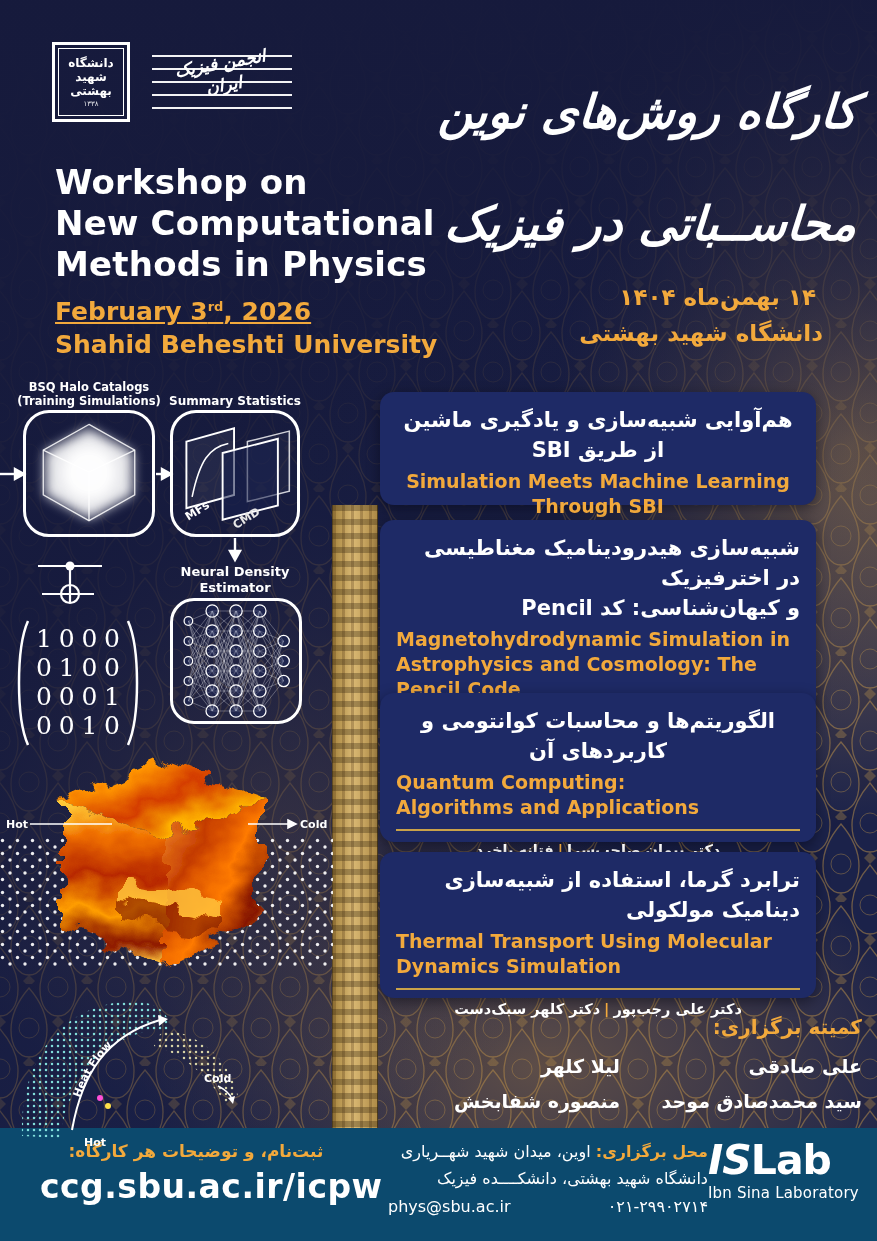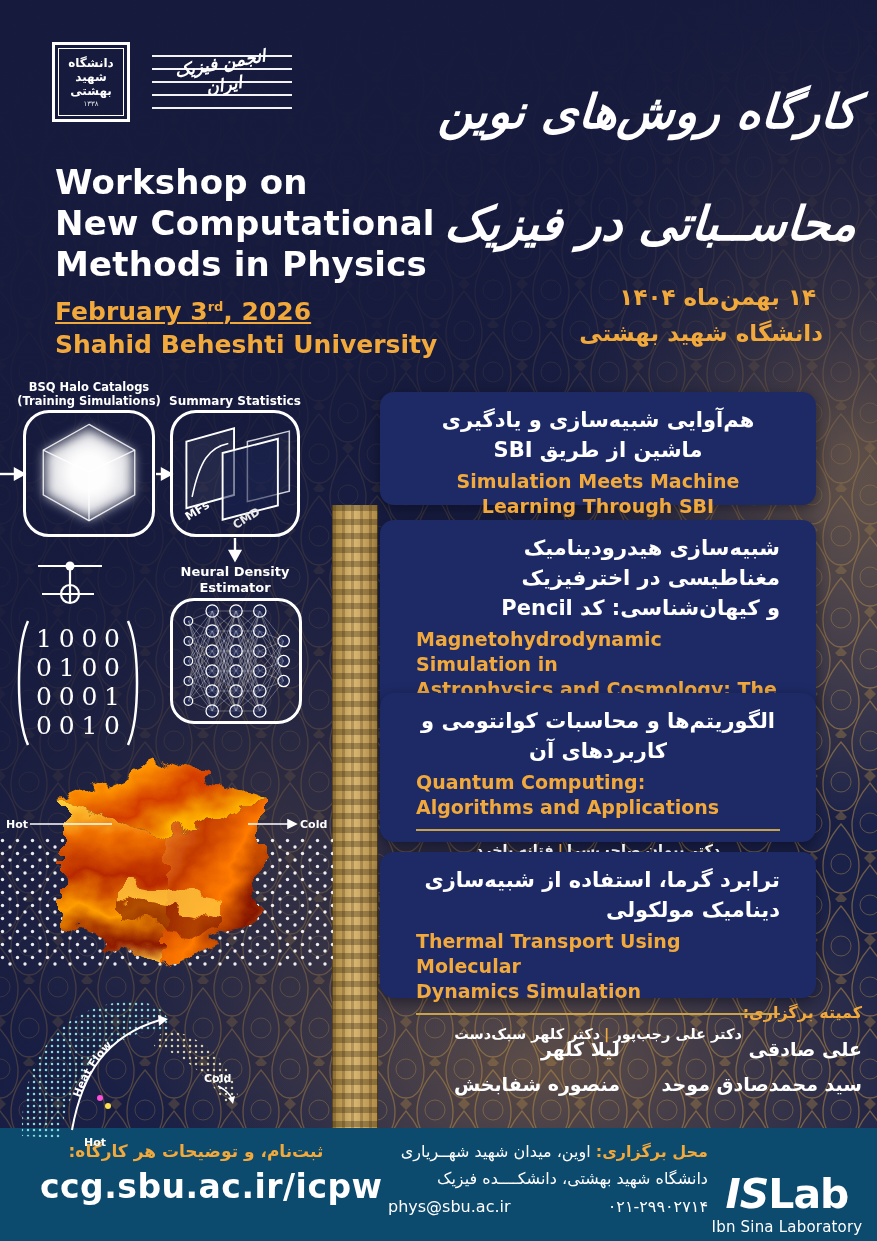--- a/index.html
+++ b/index.html
@@ -74,50 +74,50 @@
   .honeycomb{position:absolute;left:0;top:88px;}
   .cube{position:absolute;left:28px;top:0;}
   .heat-arrows{position:absolute;inset:0;pointer-events:none;}
   .heat .tag{position:absolute;font-size:11px;font-weight:700;color:#fff;}
   .tag-hot{left:6px;top:68px;}
   .tag-cold{left:300px;top:68px;}
   
   .arch{position:absolute;left:8px;top:978px;width:256px;height:176px;z-index:7;}
   
   .card{position:absolute;left:380px;width:436px;z-index:5;background:#1e2a66;border-radius:14px;
-    padding:13px 36px 11px;box-shadow:0 4px 14px rgba(0,0,10,.45);}
+    padding:13px 16px 11px;box-shadow:0 4px 14px rgba(0,0,10,.45);}
   .c1{top:392px;height:113px;}
   .c2{top:520px;height:193px;}
   .c3{top:693px;height:149px;}
   .c4{top:852px;height:146px;}
   .card .fa-t{font-size:21px;font-weight:700;line-height:30px;color:#fff;text-align:right;margin:0;}
   .card .fa-t span{display:block;}
   .c1 .fa-t,.c3 .fa-t{text-align:center;}
   .card .en-t{font-size:19px;font-weight:700;line-height:25px;color:#f2a93c;text-align:left;margin:4px 0 0;}
   .card .en-t span{display:block;}
   .c1 .en-t{text-align:center;}
   .card .divider{border:none;border-top:2px solid #c9a24a;margin:9px 0 8px;}
   .card .speakers{font-size:14.5px;font-weight:700;color:#fff;text-align:center;margin:0;line-height:22px;}
   .c2 .speakers{text-align:right;}
   .speakers .pipe{color:#f2a93c;font-weight:700;padding:0 4px;}
   
   .committee{position:absolute;left:380px;top:1003px;width:482px;z-index:5;}
-  .committee h4{margin:0 0 10px;text-align:right;font-size:16px;font-weight:700;color:#f2a93c;}
+  .committee h4{margin:12px 0 10px;text-align:right;font-size:20px;font-weight:700;color:#f2a93c;}
   .com-names{display:grid;grid-template-columns:222px 240px;direction:rtl;column-gap:20px;}
   .com-col .li-item{display:block;text-align:right;font-size:19px;font-weight:700;color:#fff;line-height:35px;}
   
   .footer{position:absolute;left:0;top:1128px;width:877px;height:113px;background:#0c4a6e;z-index:4;}
   .f-reg{position:absolute;left:40px;top:13px;width:312px;text-align:center;}
   .f-reg .label{font-size:17px;font-weight:700;color:#f2a93c;}
   .f-reg .url{font-size:33px;font-weight:700;color:#fff;margin-top:6px;letter-spacing:.5px;cursor:pointer;}
   .f-venue{position:absolute;left:388px;top:10px;width:320px;direction:rtl;text-align:right;
     font-size:16px;line-height:27px;color:#fff;}
   .f-venue .vlabel{color:#f2a93c;font-weight:700;}
   .f-venue .row3{display:flex;direction:ltr;justify-content:space-between;margin-top:1px;font-weight:400;}
-  .f-islab{position:absolute;left:708px;top:10px;width:158px;text-align:center;color:#fff;margin-top:34px;}
+  .f-islab{position:absolute;left:708px;top:10px;width:158px;text-align:left;color:#fff;}
   .f-islab .mark{font-size:41px;font-weight:700;line-height:44px;letter-spacing:-1px;}
   .f-islab .mark .s{font-style:italic;}
   .f-islab .sub{font-size:15px;margin-top:2px;font-weight:400;letter-spacing:.2px;}
   svg text{font-family:"DejaVu Sans","Liberation Sans",sans-serif;}
 </style>
 </head>
 <body>
 
 <div class="poster">
 

